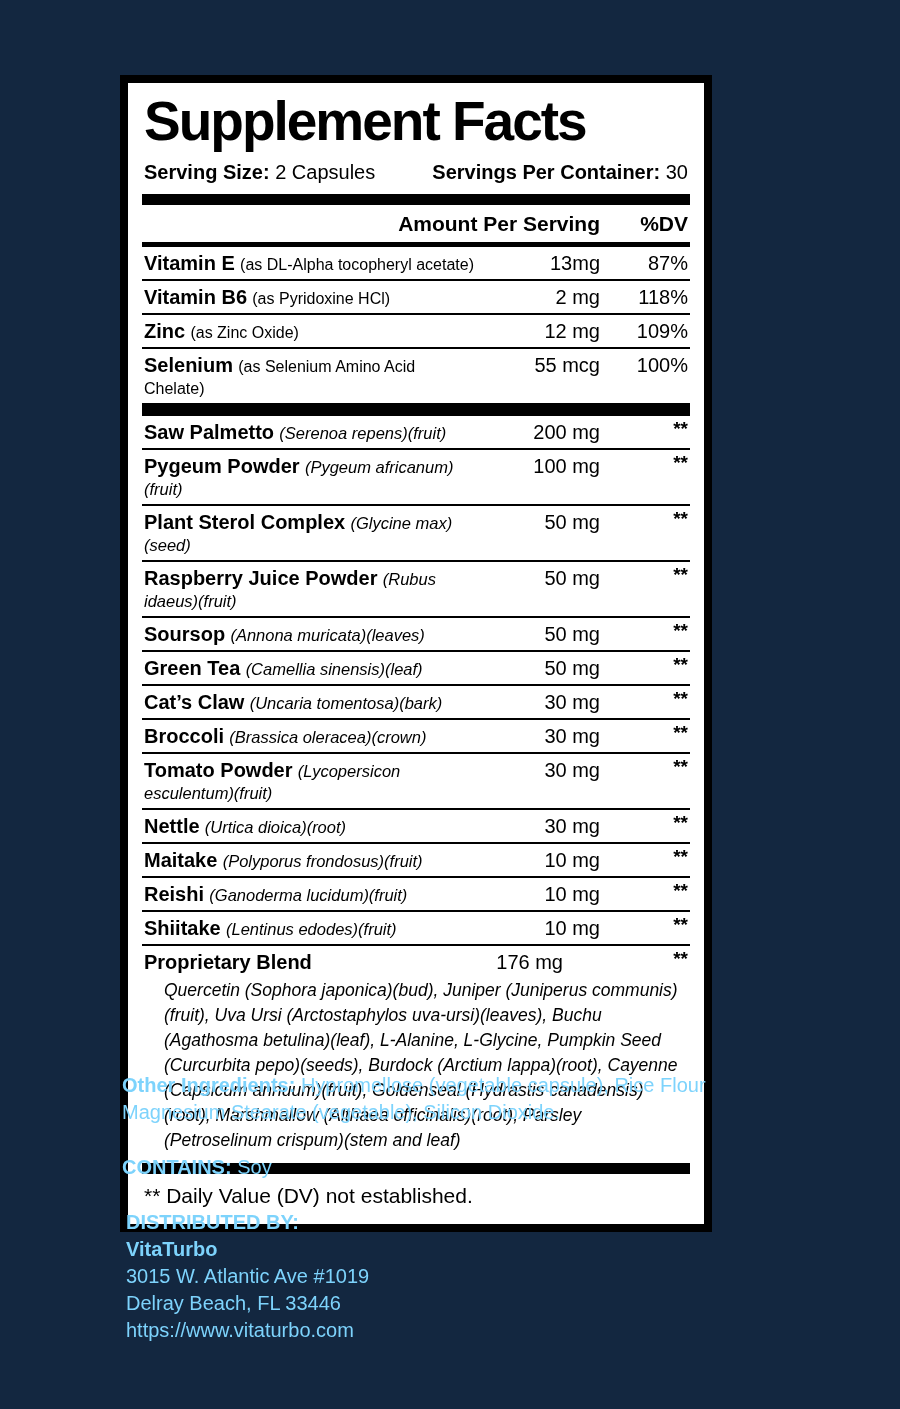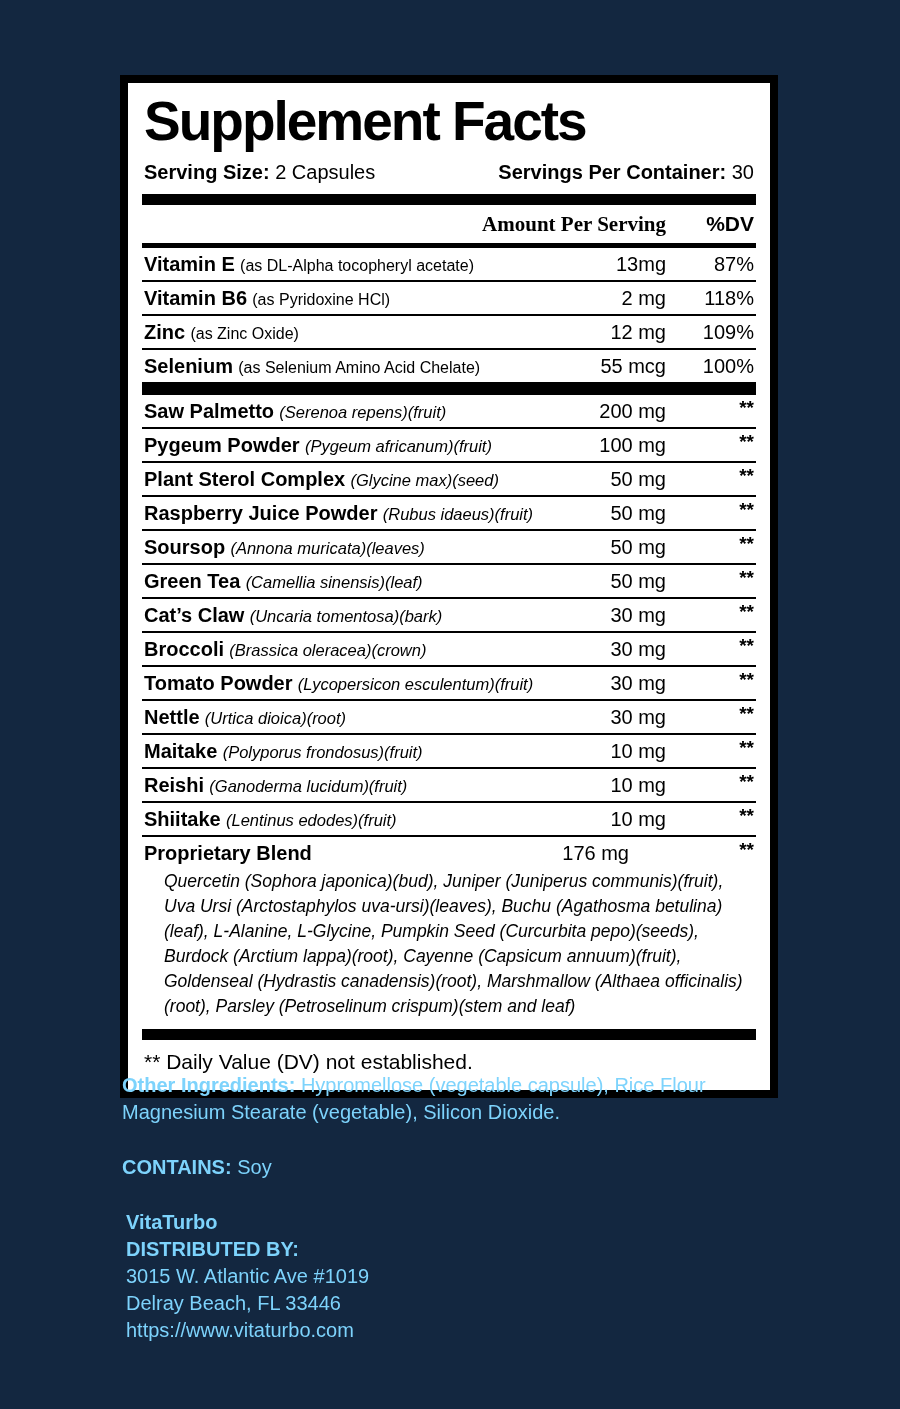--- a/index.html
+++ b/index.html
@@ -6,21 +6,21 @@
   html,body { width:900px; height:1409px; }
   body {
     background:#132740;
     font-family:"Liberation Sans", sans-serif;
     position:relative;
     color:#000;
   }
   .panel {
     position:absolute;
     left:120px; top:75px;
-    width:658px;
+    width:592px;
     background:#fff;
     border:8px solid #000;
     padding:8px 14px 10px 14px;
   }
   .title {
     font-size:55px;
     font-weight:bold;
     letter-spacing:-2px;
     line-height:1.05;
     padding:2px 2px 8px 2px;
@@ -36,21 +36,21 @@
   .bar { width:100%; background:#000; }
   .bar.thick { height:11px; }
   .bar.med { height:5px; }
   .header-row {
     display:flex;
     align-items:baseline;
     font-weight:bold;
     font-size:21px;
     padding:7px 2px 6px 2px;
   }
-  .header-row .amount-h { margin-left:auto; text-align:right;font-family:Liberation Serif, serif; }
+  .header-row .amount-h { margin-left:auto; text-align:right; }
   .header-row .dv-h { width:88px; text-align:right; }
   .row {
     display:flex;
     align-items:baseline;
     padding:5px 2px 4px 2px;
     border-bottom:2px solid #000;
     font-size:19px;
     min-height:31px;
   }
   .row .cell-name { flex:1; padding-right:6px; }
@@ -226,19 +226,19 @@
 
   <div class="footnote">** Daily Value (DV) not established.</div>
 </div>
 
 <div class="footer" style="color: #7dd3fc;">
   <p class="oi"><b>Other Ingredients:</b> <span>Hypromellose (vegetable capsule), Rice Flour Magnesium Stearate (vegetable), Silicon Dioxide.</span></p>
 
   <p class="contains"><b>CONTAINS:</b> <span>Soy</span></p>
 
   <div class="dist">
+    <div><b>DISTRIBUTED BY:</b></div>
     <div><b>VitaTurbo</b></div>
-    <div><b>DISTRIBUTED BY:</b></div>
     <div>3015 W. Atlantic Ave #1019</div>
     <div>Delray Beach, FL 33446</div>
     <div>https://www.vitaturbo.com</div>
   </div>
 </div>
 
 </body></html>

